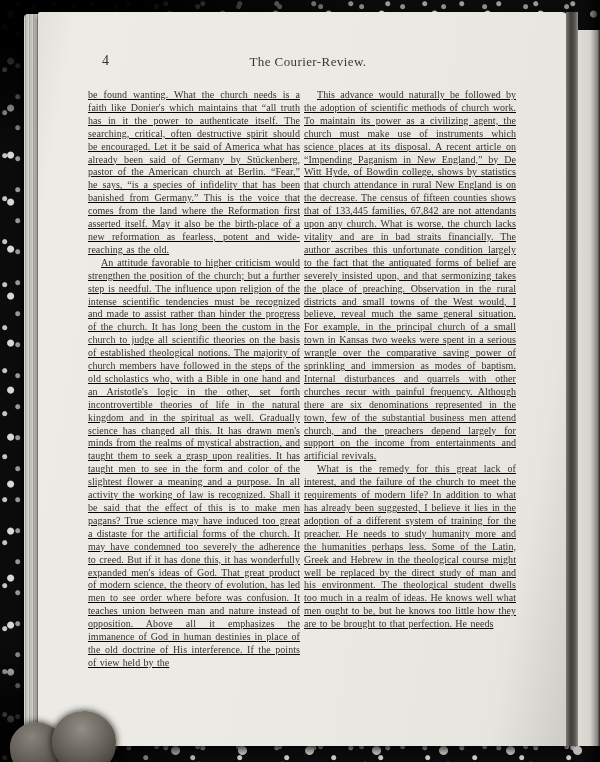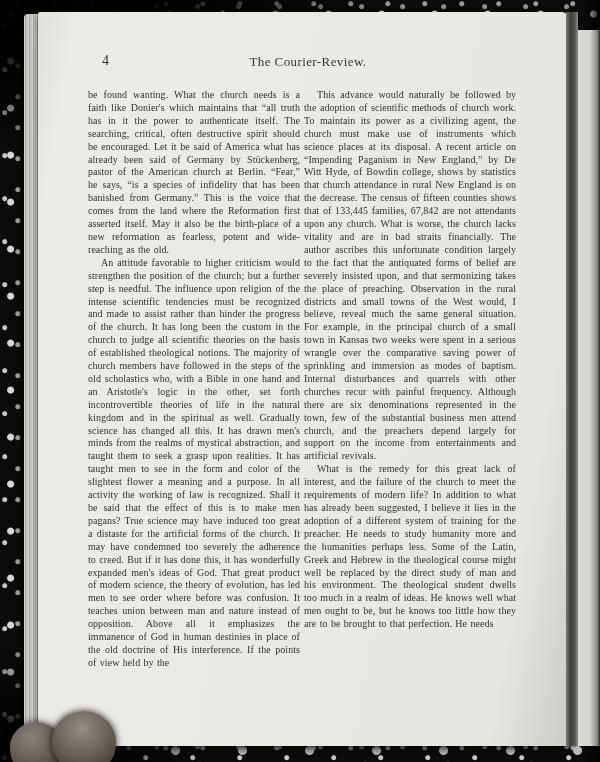--- a/index.html
+++ b/index.html
@@ -96,21 +96,21 @@
   }
   .page-title {
     position: absolute; left: 50px; top: 38px; width: 432px; margin: 4px;
     text-align: center; font-size: 13px; font-weight: normal;
     letter-spacing: 0.4px; color: #3a372f;
   }
 
   
   .columns {
     position: absolute; left: 50px; top: 77px; width: 432px; height: 644px;
-    display: flex; gap: 4px; overflow: hidden;
+    display: flex; gap: 4px; overflow: hidden; text-decoration: underline;
   }
   .col { width: 212px; height: 100%; overflow: hidden; }
   .para {
     margin: 0;
     font-size: 10px; line-height: 12.9px;
     text-align: justify; text-indent: 13px;
     word-spacing: 0.8px; letter-spacing: 0.05px;
     color: var(--ink);
     hyphens: auto; -webkit-hyphens: auto;
   }

